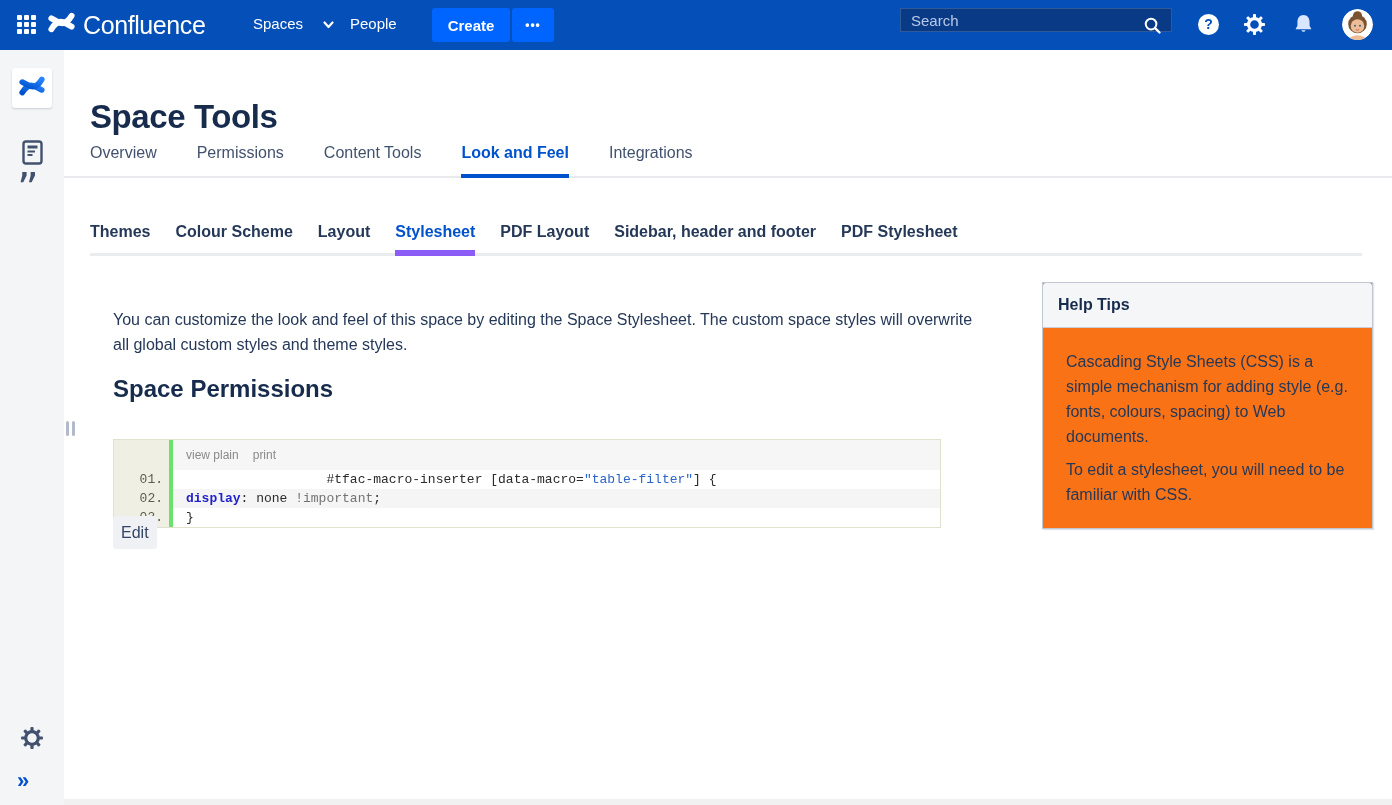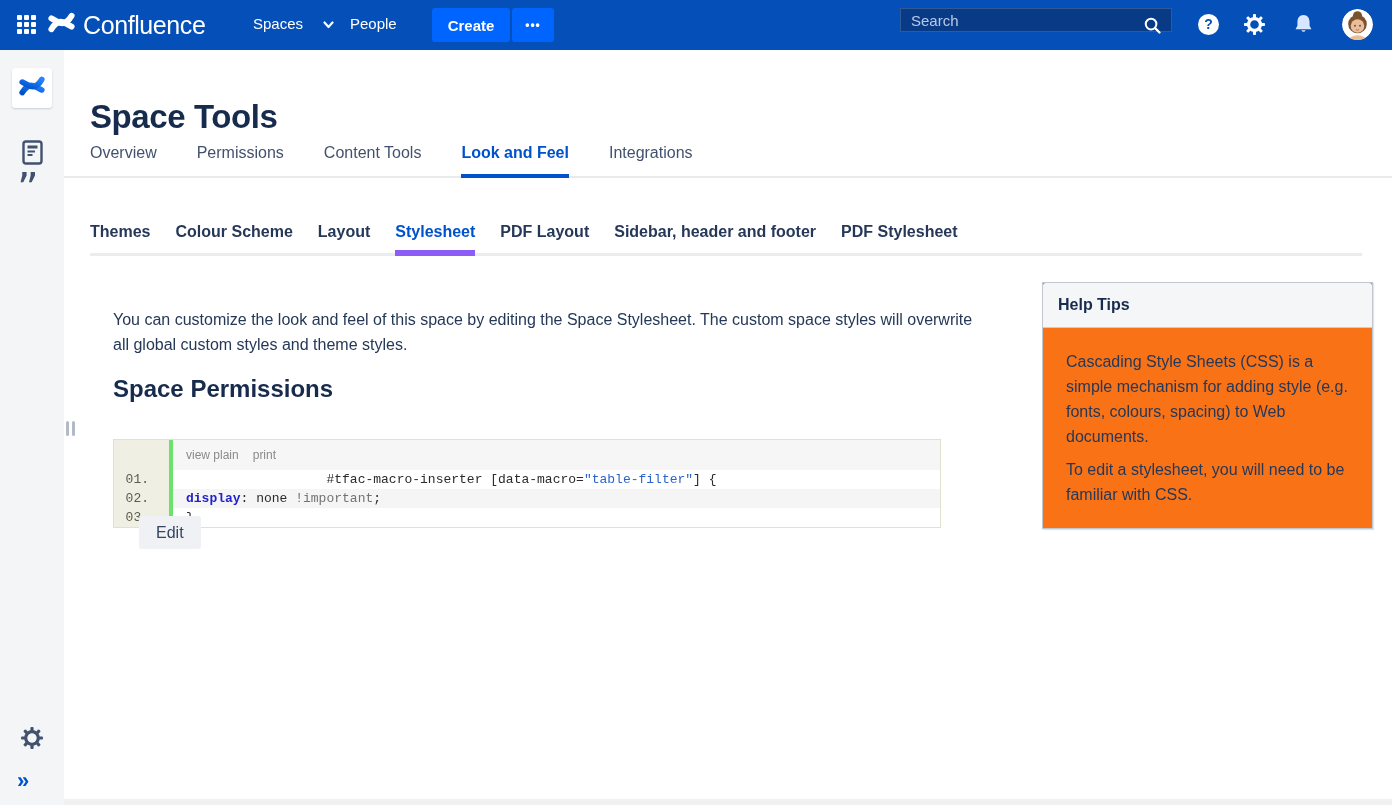--- a/index.html
+++ b/index.html
@@ -56,37 +56,37 @@
   .subtab { padding-bottom:9px; cursor:pointer; }
   .subtab.active { color:#0052CC; border-bottom:6px solid #8b5cf6; }
   .subtabs-divider { position:absolute; left:26px; top:203px; width:1272px; height:3px; background:#EBECF0; }
   .intro { position:absolute; left:49px; top:241px; width:860px; font-size:16px; line-height:25px; color:#253858; }
   .section-title { position:absolute; left:49px; top:305px; font-size:24px; font-weight:600; color:#172B4D; }
   
   .code-panel { position:absolute; left:49px; top:349px; width:828px; border:1px solid #E2E0CF;
     font-family:"Liberation Mono","DejaVu Sans Mono",monospace; background:#fff;margin-top:40px; }
   .cp-row { display:flex; }
   .cp-gutter { flex:0 0 55px; width:55px; background:#F0EFE3; color:#5C5C4F; font-size:13px;
-    line-height:19px; text-align:right; padding-right:20px; }
+    line-height:19px; text-align:right; padding-right:6px; }
   .cp-bar { flex:0 0 4px; width:4px; background:#6CE26C; }
   .cp-code { flex:1; padding-left:13px; font-size:13px; line-height:19px; white-space:pre;
     color:#2B2B2B; min-height:19px; }
   .cp-header .cp-code { display:flex; align-items:center; gap:14px; height:30px;
     font-family:"Liberation Sans",sans-serif; font-size:12px; color:#8A8A8A; background:#F6F6F6; white-space:normal; }
   .cp-header .cp-gutter { height:30px; }
   .cp-action { cursor:pointer; }
   .cp-line.alt .cp-code { background:#F5F5F5; }
   .sg-plain { color:#2B2B2B; }
   .sg-string { color:#2B65C9; }
   .sg-keyword { color:#2222CC; font-weight:700; }
   .sg-important { color:#737373; }
   
-  .edit-btn { position:absolute; left:49px; top:466px; height:33px; padding:0 17px;
+  .edit-btn { position:absolute; left:49px; top:466px; height:33px; padding:0 8px;
     background:#F0F1F4; color:#344563; font-size:16px; border:none; border-radius:3px;
-    font-family:inherit; cursor:pointer;margin-left:26px; }
+    font-family:inherit; cursor:pointer; }
   
   .help-panel { position:absolute; left:978px; top:232px; width:331px; background:#f97316;
     border:1px solid #C1C7D0; border-radius:0; box-shadow:1px 1px 1px rgba(9,30,66,0.12); }
   .hp-header { padding:13px 15px; background:#F5F6F8; border-bottom:1px solid #C9CED6;
     font-size:16px; font-weight:700; color:#172B4D; border-radius:3px 3px 0 0; }
   .hp-body { padding:13px 15px; font-size:16px; line-height:25px; color:#253858; }
   .hp-body p { margin:8px; }
   
   .drag-handle { position:absolute; left:66px; top:421px; display:flex; gap:3px; z-index:15; cursor:col-resize; }
   .drag-handle span { width:3px; height:15px; background:#B2BAC9; border-radius:2px; }

